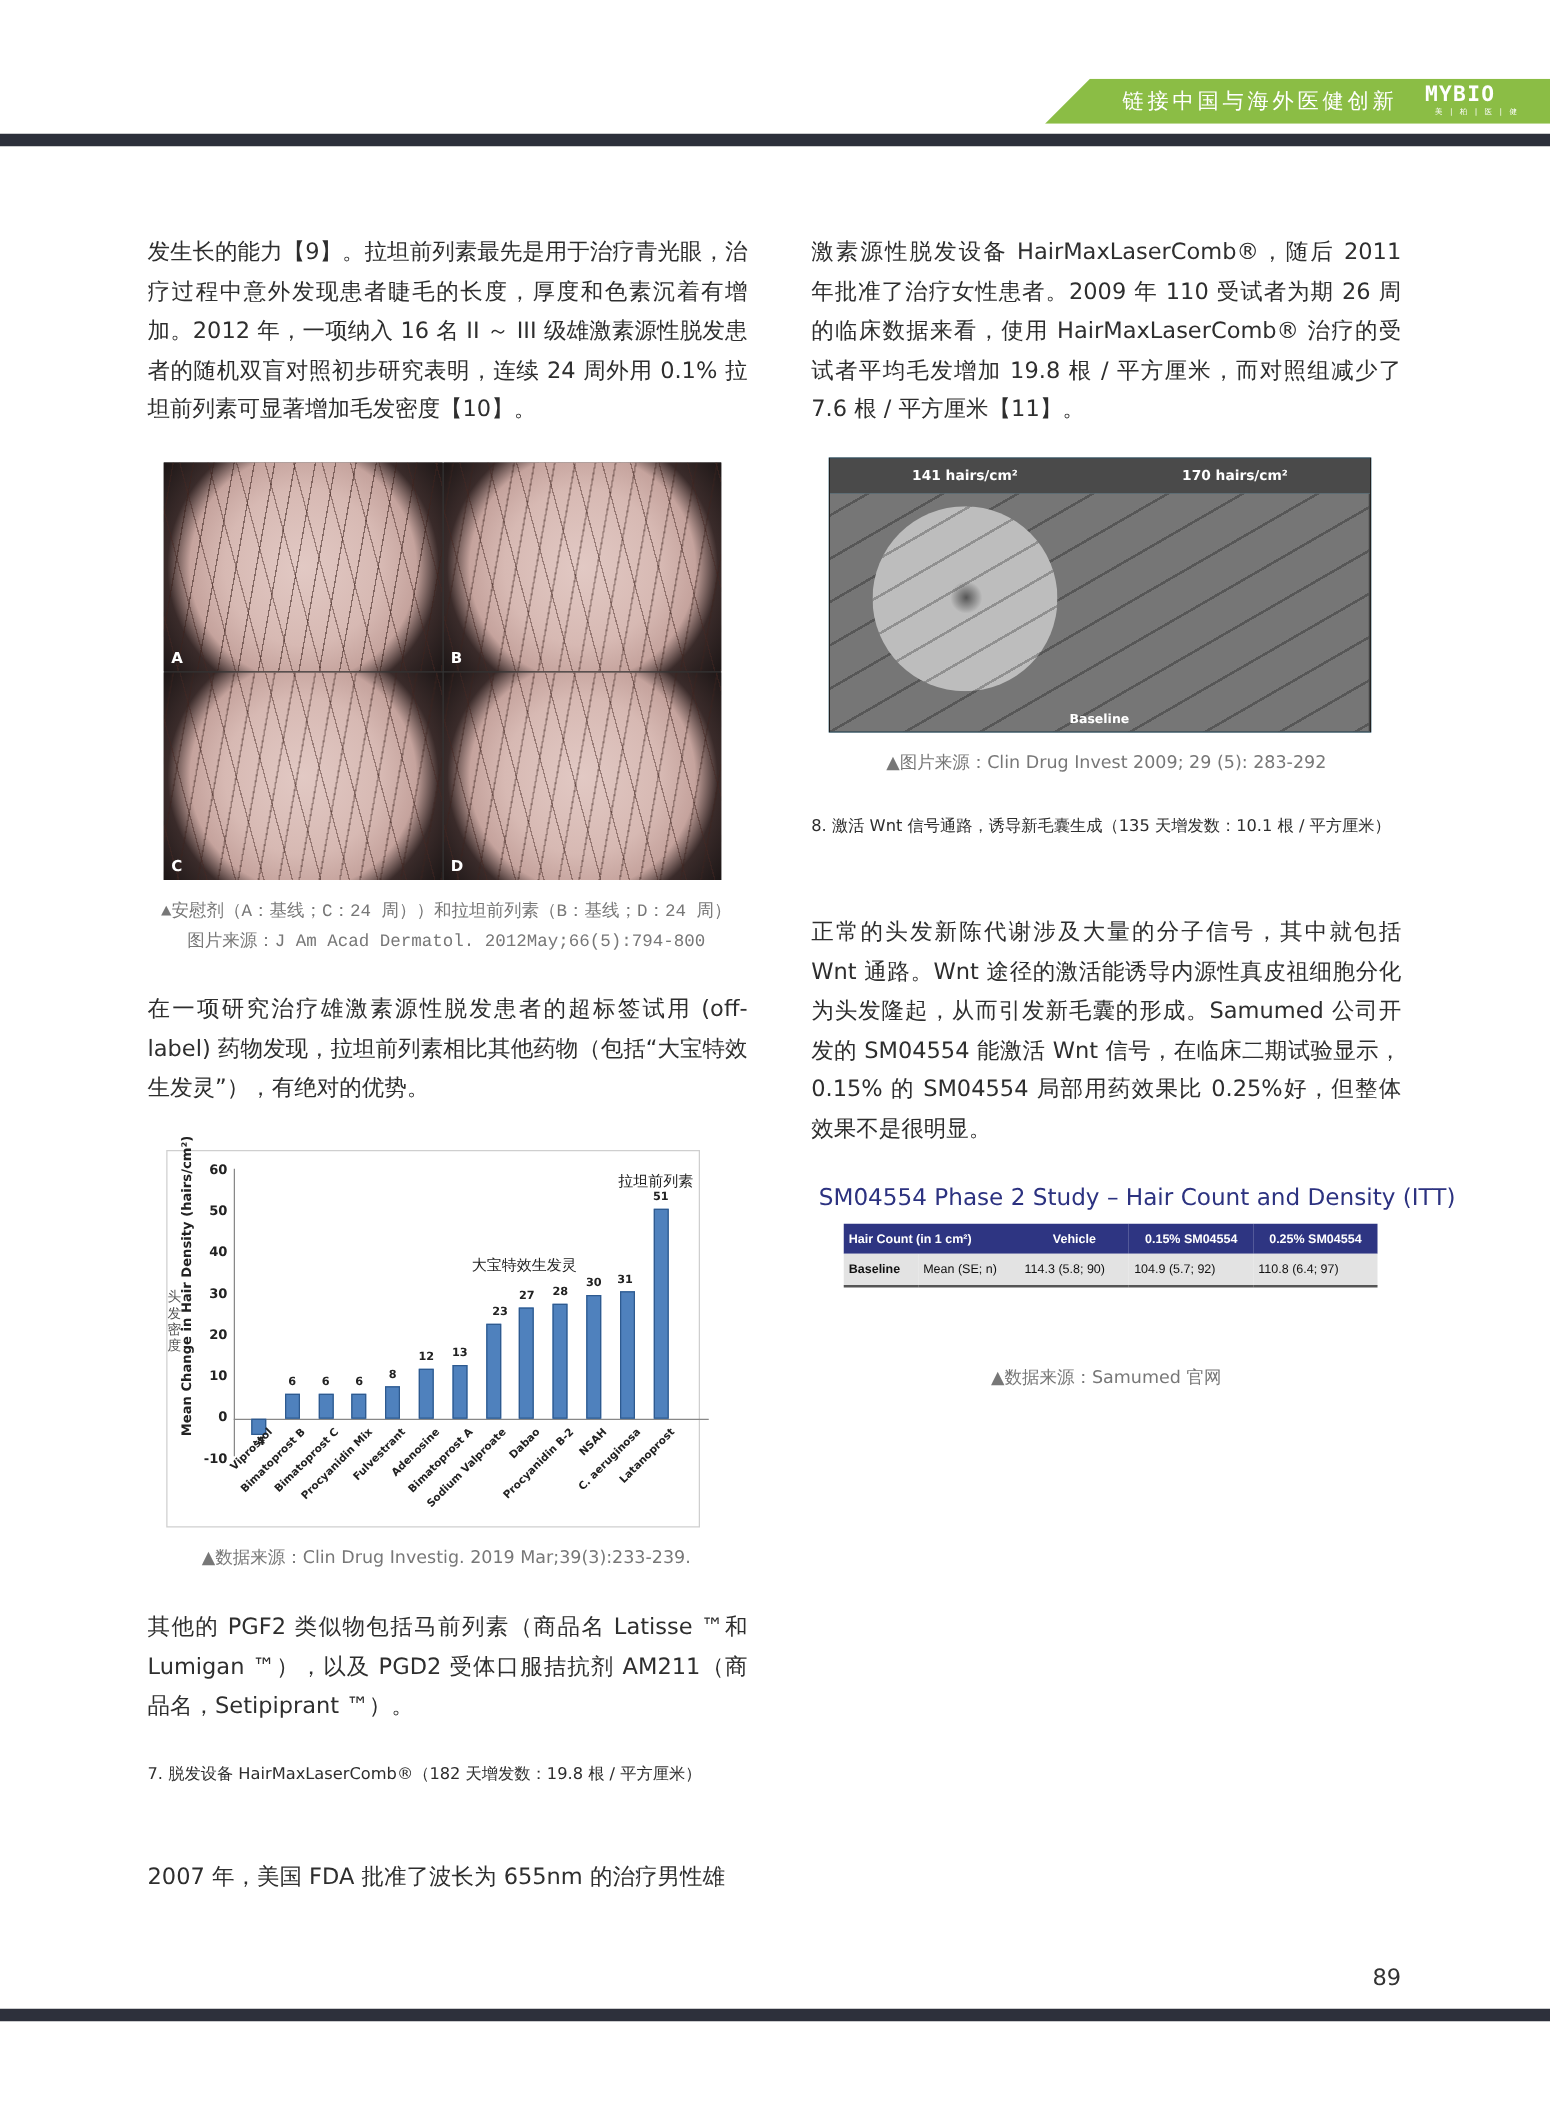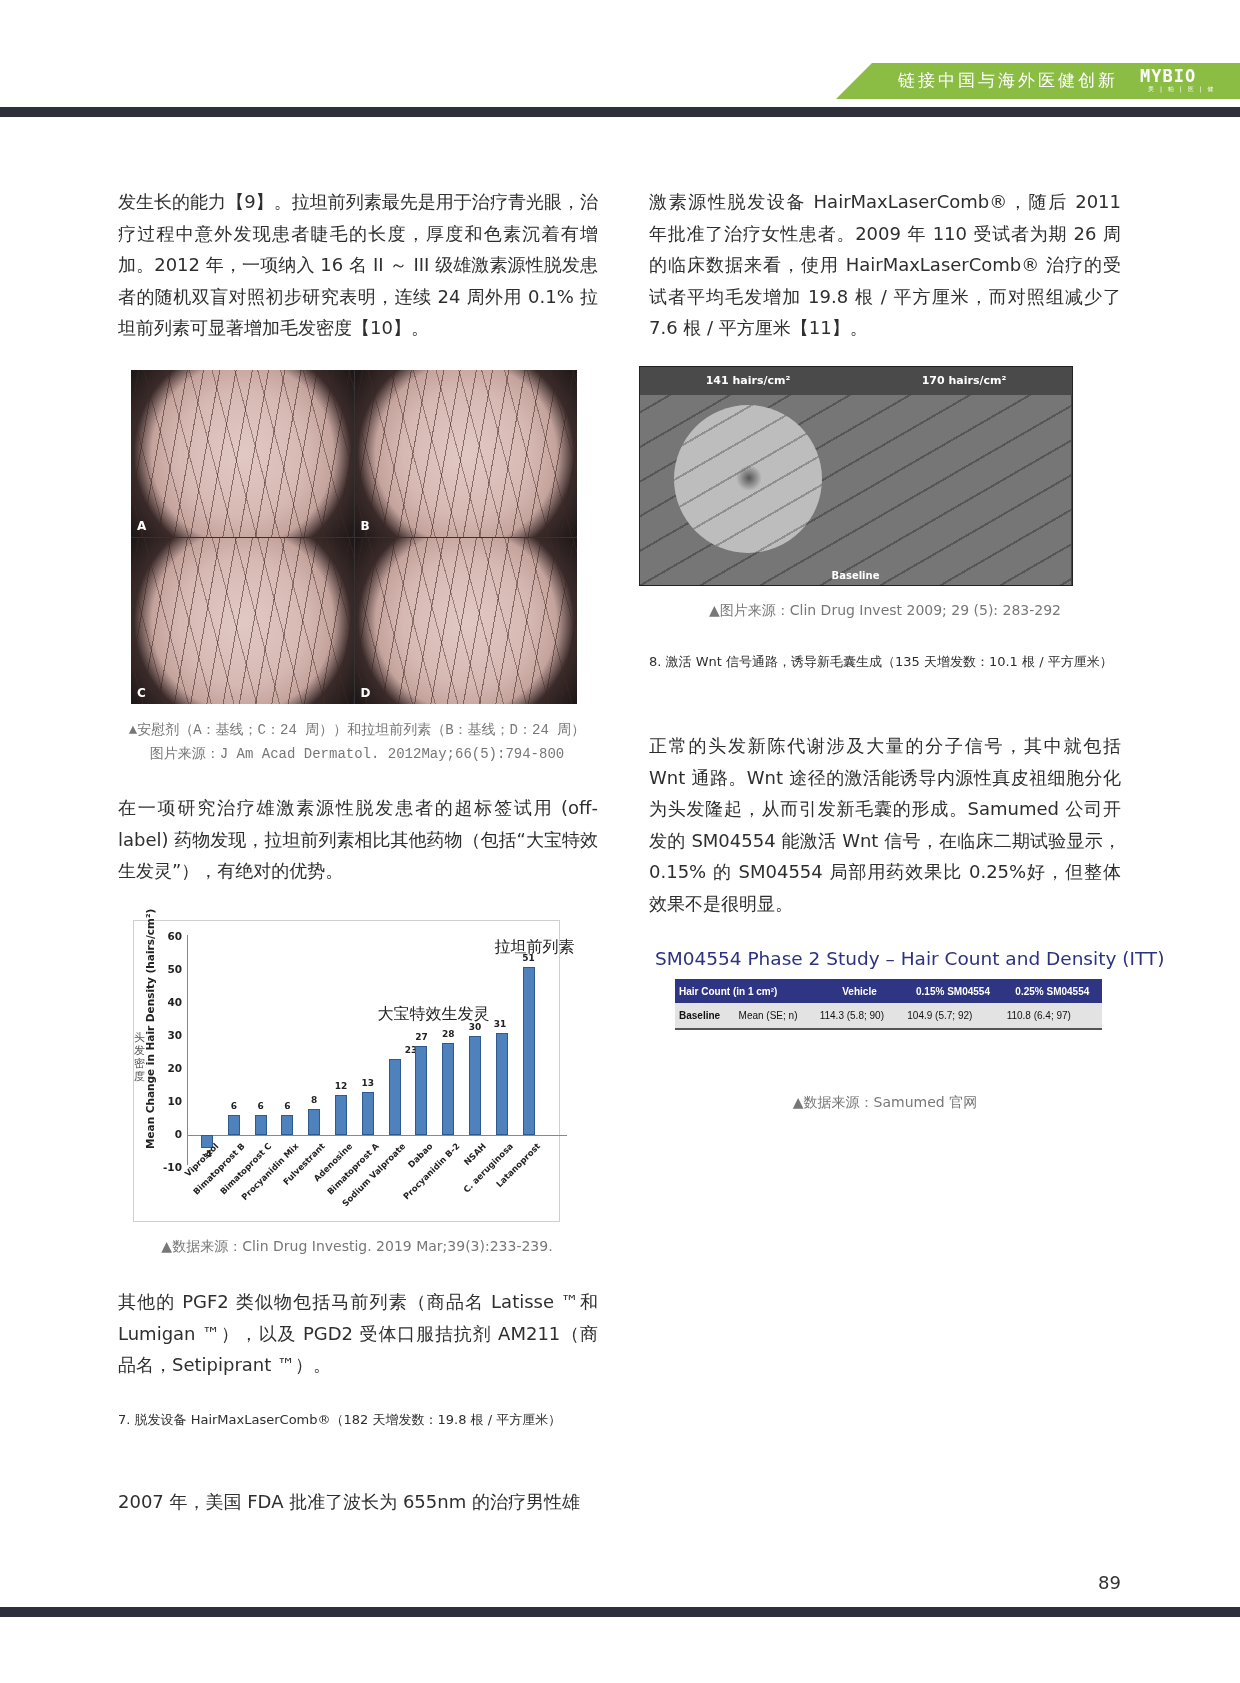--- a/index.html
+++ b/index.html
@@ -24,21 +24,21 @@
   
   .photo-grid { position:absolute; left:131px; top:370px; width:446px; height:334px; display:grid; grid-template-columns:1fr 1fr; grid-template-rows:1fr 1fr; gap:1px; background:#333; }
   .photo { position:relative; overflow:hidden;
            background: radial-gradient(circle at 50% 50%, #e2c9c4 0%, #d7b9b3 45%, #c5a39d 65%, #3a2b2a 78%, #1c1616 100%); }
   .photo .hairs { position:absolute; inset:0;
      background-image: repeating-linear-gradient(100deg, transparent 0 7px, rgba(60,35,30,0.55) 7px 8px, transparent 8px 16px),
                        repeating-linear-gradient(75deg, transparent 0 11px, rgba(70,40,35,0.45) 11px 12px, transparent 12px 22px); }
   .photo .lbl { position:absolute; left:6px; bottom:4px; color:#fff; font-weight:bold; font-size:12px; }
 
   
-  .laser { position:absolute; left:639px; top:366px; width:432px; height:218px; background:#7dd3fc; border:1px solid #222; }
+  .laser { position:absolute; left:663px; top:366px; width:432px; height:218px; background:#7dd3fc; border:1px solid #222; }
   .laser-head { height:28px; background:#4a4a4a; display:flex; color:#fff; font-weight:bold; font-size:11px; }
   .laser-head div { flex:1; text-align:center; line-height:28px; }
   .laser-body { display:flex; height:190px; }
   .laser-panel { flex:1; position:relative; background:#767676;
      background-image: repeating-linear-gradient(150deg, transparent 0 14px, rgba(40,40,40,0.4) 14px 16px, transparent 16px 30px); border-right:1px solid #444;}
   .laser-circle { position:absolute; left:34px; top:10px; width:148px; height:148px; border-radius:50%;
      background:#bdbdbd; background-image: repeating-linear-gradient(150deg, transparent 0 12px, rgba(60,60,60,0.35) 12px 14px, transparent 14px 26px); }
   .laser-circle .spot { position:absolute; left:62px; top:60px; width:26px; height:26px; border-radius:50%; background:radial-gradient(#555,transparent 70%); }
   .laser-lbl { position:absolute; bottom:4px; width:100%; text-align:center; color:#fff; font-weight:bold; font-size:10px; }
 
@@ -46,21 +46,21 @@
   .chart-wrap { position:absolute; left:118px; top:918px; width:472px; height:308px; background:#fff; }
   .chart-frame { position:absolute; left:15px; top:2px; width:425px; height:300px; border:1px solid #cfcfcf; background:#fff; }
   .chart-cn-label { position:absolute; left:0; top:110px; width:14px; font-size:11px; color:#555; line-height:13px; }
   .chart-ylabel { position:absolute; left:-74px; top:132px; width:180px; transform:rotate(-90deg); font-size:10.5px; font-weight:bold; color:#222; text-align:center; white-space:nowrap; }
   .ytick { position:absolute; font-size:10.5px; font-weight:bold; color:#222; text-align:right; width:24px; }
   .axis-y { position:absolute; left:53px; top:14px; width:1px; height:230px; background:#888; }
   .axis-x { position:absolute; left:53px; top:214px; width:380px; height:1px; background:#888; }
   .bar { position:absolute; width:12px; background:#4f81bd; border:1px solid #2e5a8f; box-sizing:border-box; }
   .bar-val { position:absolute; width:30px; text-align:center; font-size:9px; font-weight:bold; color:#222; }
   .xcat { position:absolute; font-size:8.5px; font-weight:bold; color:#222; white-space:nowrap; transform-origin:right top; transform:rotate(-45deg); text-align:right; }
-  .annot { position:absolute; font-size:16px; color:#222; white-space:nowrap; }
+  .annot { position:absolute; font-size:12px; color:#222; white-space:nowrap; }
 
   
   .sm-title { position:absolute; left:655px; top:948px; font-size:18.5px; color:#2c3280; white-space:nowrap; }
   .sm-table { position:absolute; left:675px; top:979px; width:427px; border-collapse:collapse; font-family:"Liberation Sans", sans-serif; font-size:10px; }
   .sm-table th { background:#2e3582; color:#fff; font-weight:bold; height:24px; text-align:center; padding:0 4px; }
   .sm-table th:first-child { text-align:left; }
   .sm-table td { height:25px; padding:0 4px; color:#111; }
   .sm-table td:first-child { text-align:left; font-weight:bold; }
   .sm-table td:nth-child(2) { text-align:left; }
   .sm-table tr.shade td { background:#e3e3e3; }
@@ -143,21 +143,21 @@
         <div class="bar" style="left: 174.2px; height: 26.4px; top: 187.6px;"></div>
         <div class="bar-val" style="left: 165.2px; top: 173.6px;">8</div>
         <div class="xcat" style="right: 238.8px; top: 220px;">Fulvestrant</div>
         <div class="bar" style="left: 201px; height: 39.6px; top: 174.4px;"></div>
         <div class="bar-val" style="left: 192px; top: 160.4px;">12</div>
         <div class="xcat" style="right: 212px; top: 220px;">Adenosine</div>
         <div class="bar" style="left: 227.8px; height: 42.9px; top: 171.1px;"></div>
         <div class="bar-val" style="left: 218.8px; top: 157.1px;">13</div>
         <div class="xcat" style="right: 185.2px; top: 220px;">Bimatoprost A</div>
         <div class="bar" style="left: 254.6px; height: 75.9px; top: 138.1px;"></div>
-        <div class="bar-val" style="left: 262px; top: 124.1px;">23</div>
+        <div class="bar-val" style="left: 251px; top: 124.1px;">23</div>
         <div class="xcat" style="right: 158.4px; top: 220px;">Sodium Valproate</div>
         <div class="bar" style="left: 281.4px; height: 89.1px; top: 124.9px;"></div>
         <div class="bar-val" style="left: 272.4px; top: 110.9px;">27</div>
         <div class="xcat" style="right: 131.6px; top: 220px;">Dabao</div>
         <div class="bar" style="left: 308.2px; height: 92.4px; top: 121.6px;"></div>
         <div class="bar-val" style="left: 299.2px; top: 107.6px;">28</div>
         <div class="xcat" style="right: 104.8px; top: 220px;">Procyanidin B-2</div>
         <div class="bar" style="left: 335px; height: 99px; top: 115px;"></div>
         <div class="bar-val" style="left: 326px; top: 101px;">30</div>
         <div class="xcat" style="right: 78px; top: 220px;">NSAH</div>

